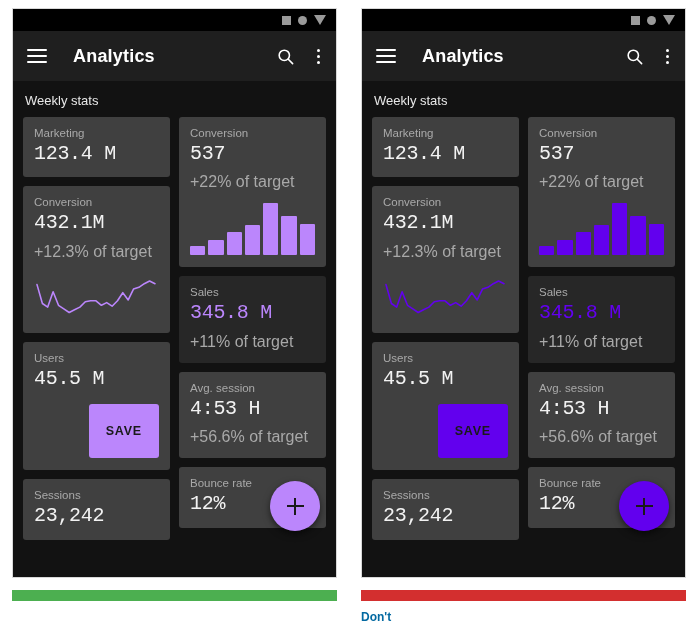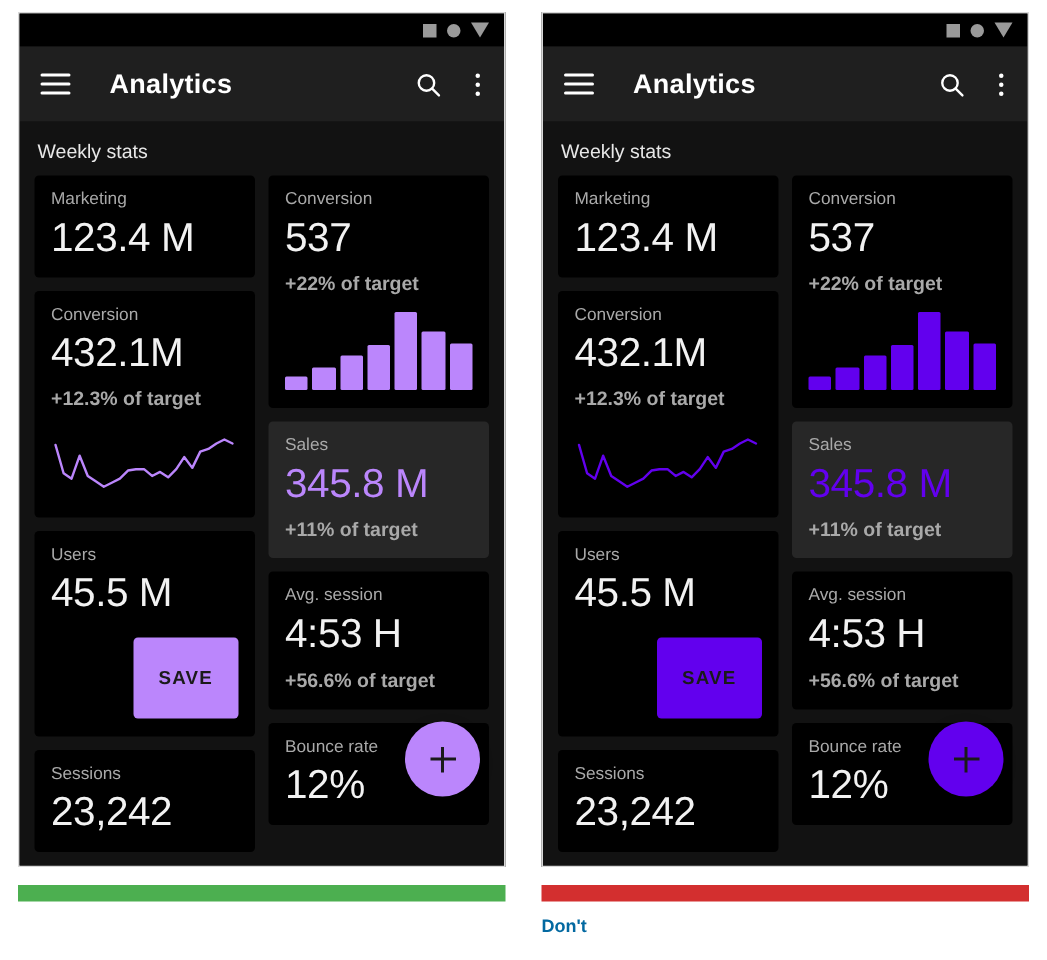--- a/index.html
+++ b/index.html
@@ -131,47 +131,47 @@
     display: flex;
     gap: 9px;
   }
   .col {
     display: flex;
     flex-direction: column;
     gap: 9px;
     width: 50%;
   }
   .card {
-    background: #000000;
+    background: #404040;
     border-radius: 3px;
     padding: 10px 11px 12px 11px;
     box-sizing: border-box;
   }
   .card.accent-card {
     background: #272727;
   }
   .card-label {
     color: #a9a9a9;
     font-size: 11.5px;
     margin-bottom: 4px;
   }
   .card-value {
     color: #f2f2f2;
-    font-size: 27px;
+    font-size: 20px;
     line-height: 1.12;
     font-weight: normal;
     letter-spacing: -0.3px;
+    font-family: Liberation Mono, monospace;
   }
   .card-value.purple-left  { color: #bb86fc; }
   .card-value.purple-right { color: #6200ee; }
   .card-sub {
     color: #a9a9a9;
-    font-size: 13px;
+    font-size: 16px;
     margin-top: 8px;
-    font-weight: bold;
   }
 
   
   .barchart {
     display: flex;
     align-items: flex-end;
     gap: 3px;
     height: 52px;
     margin-top: 12px;
   }

